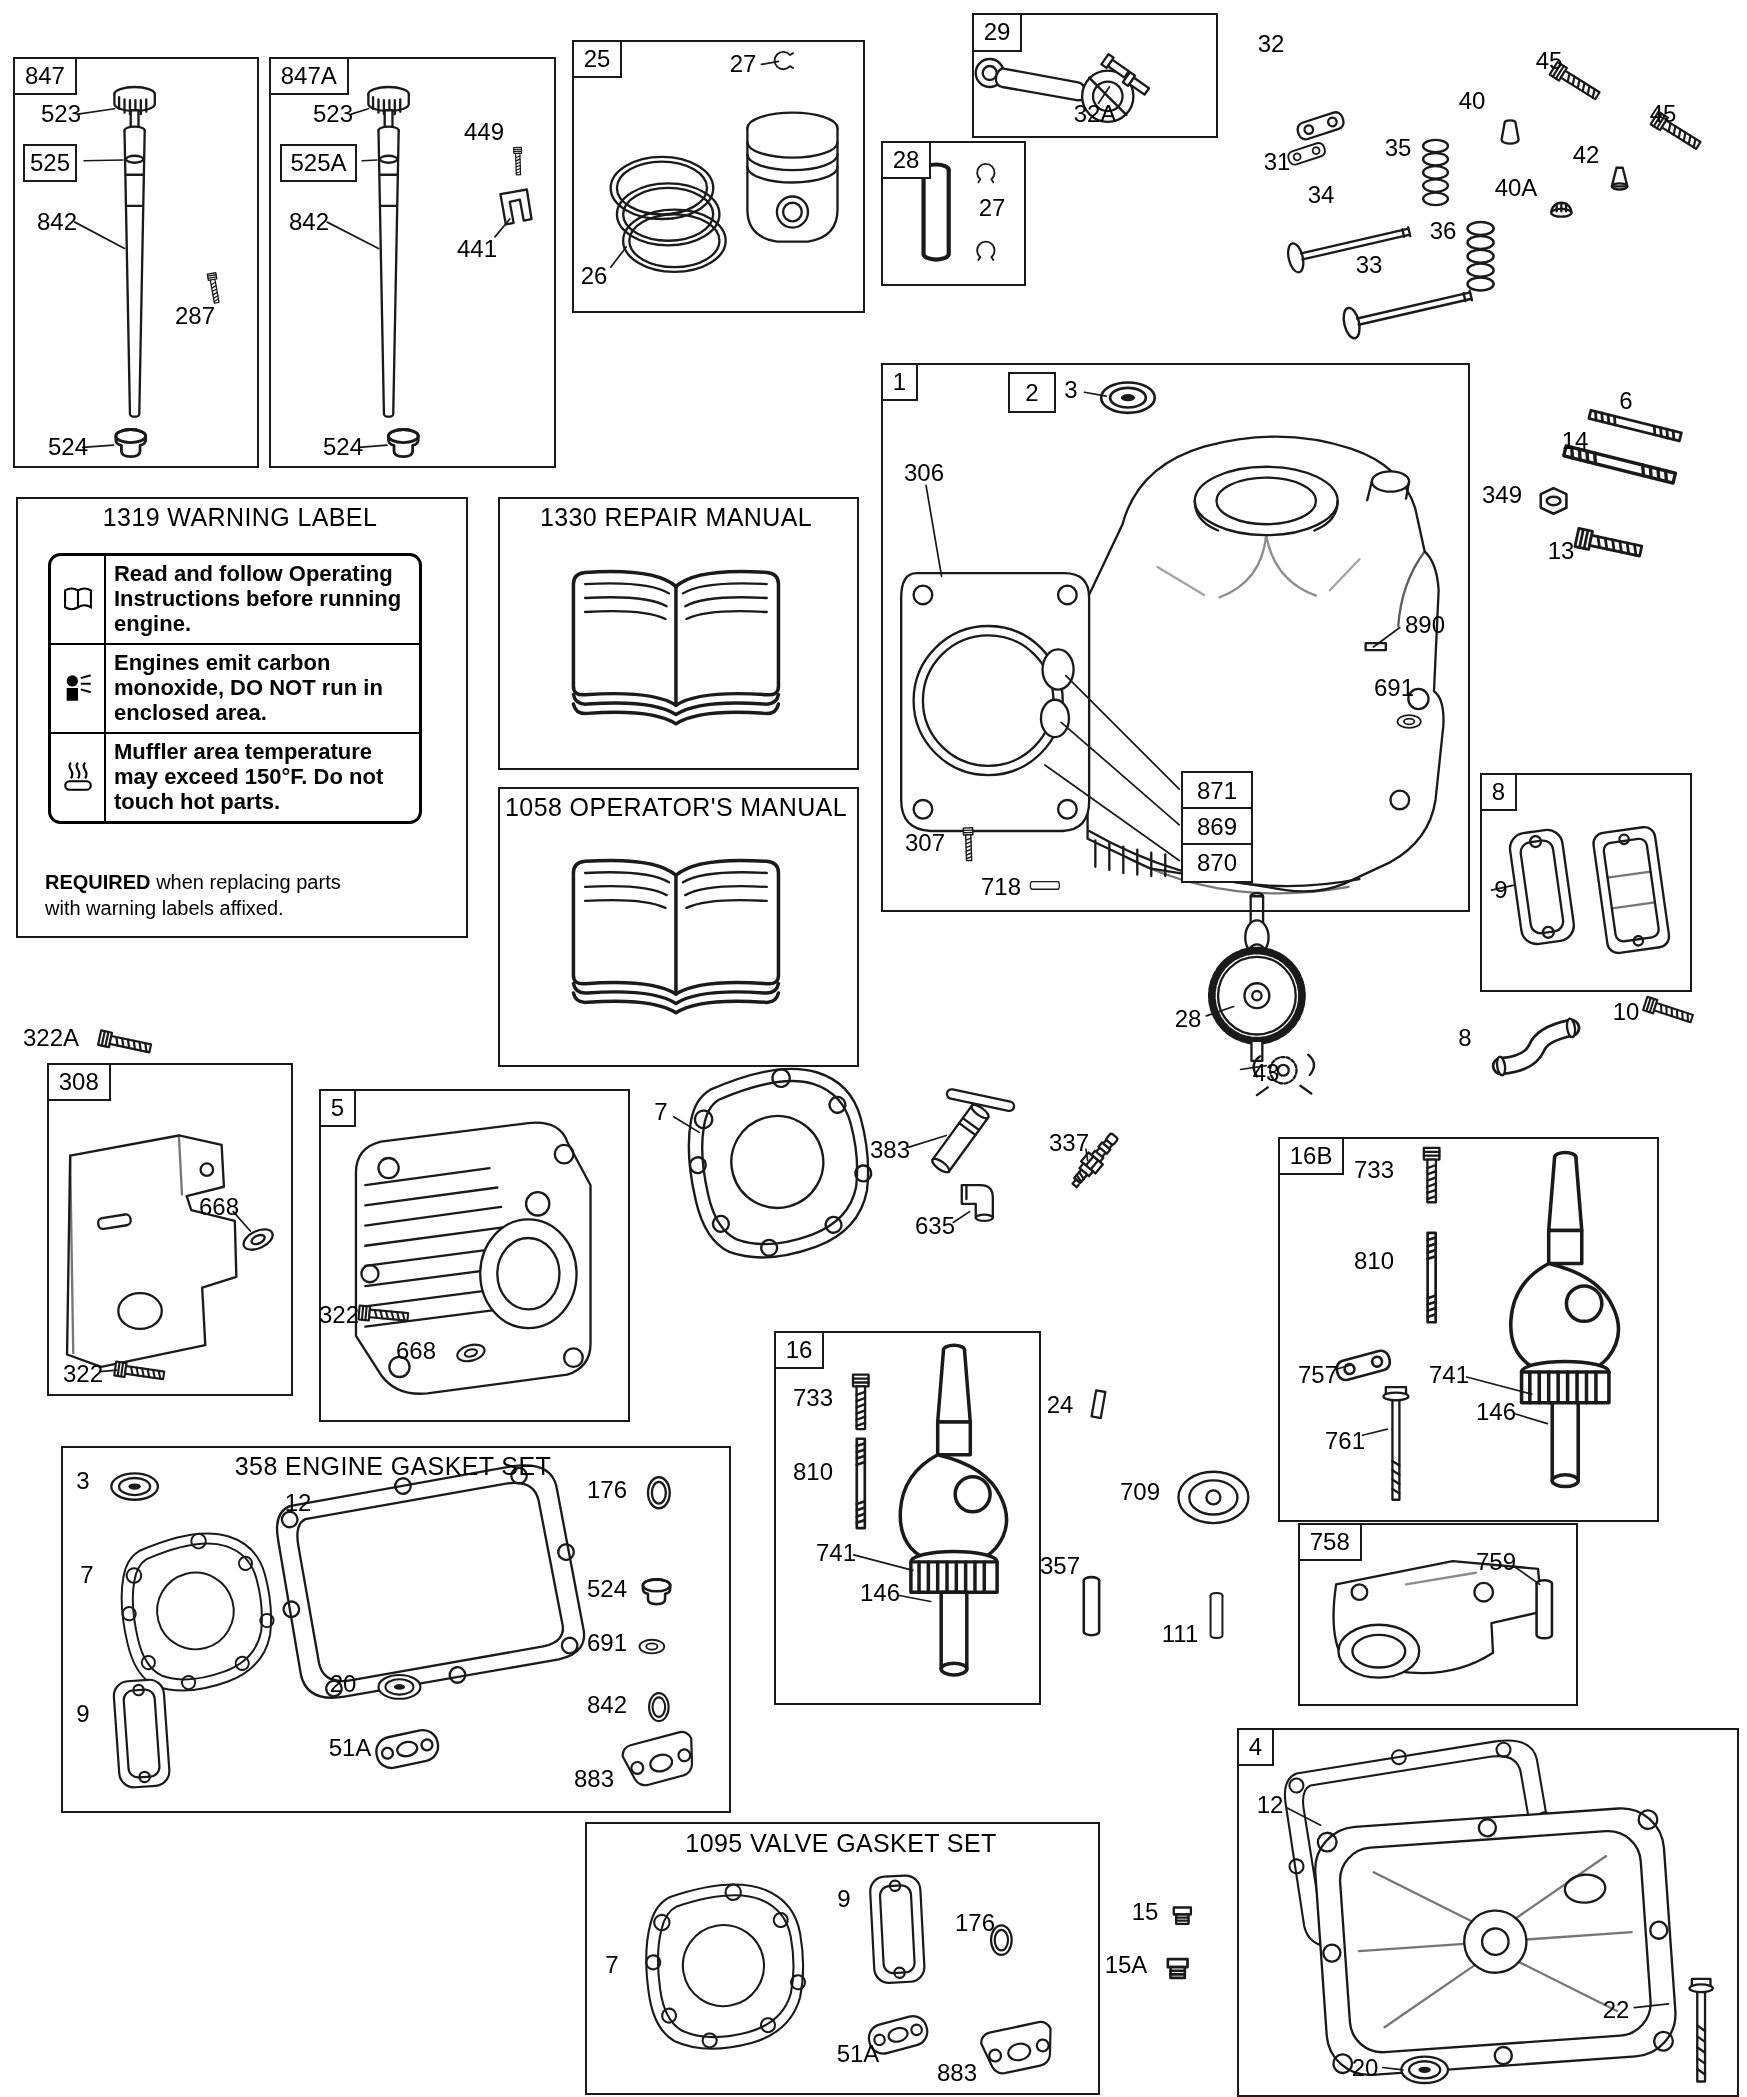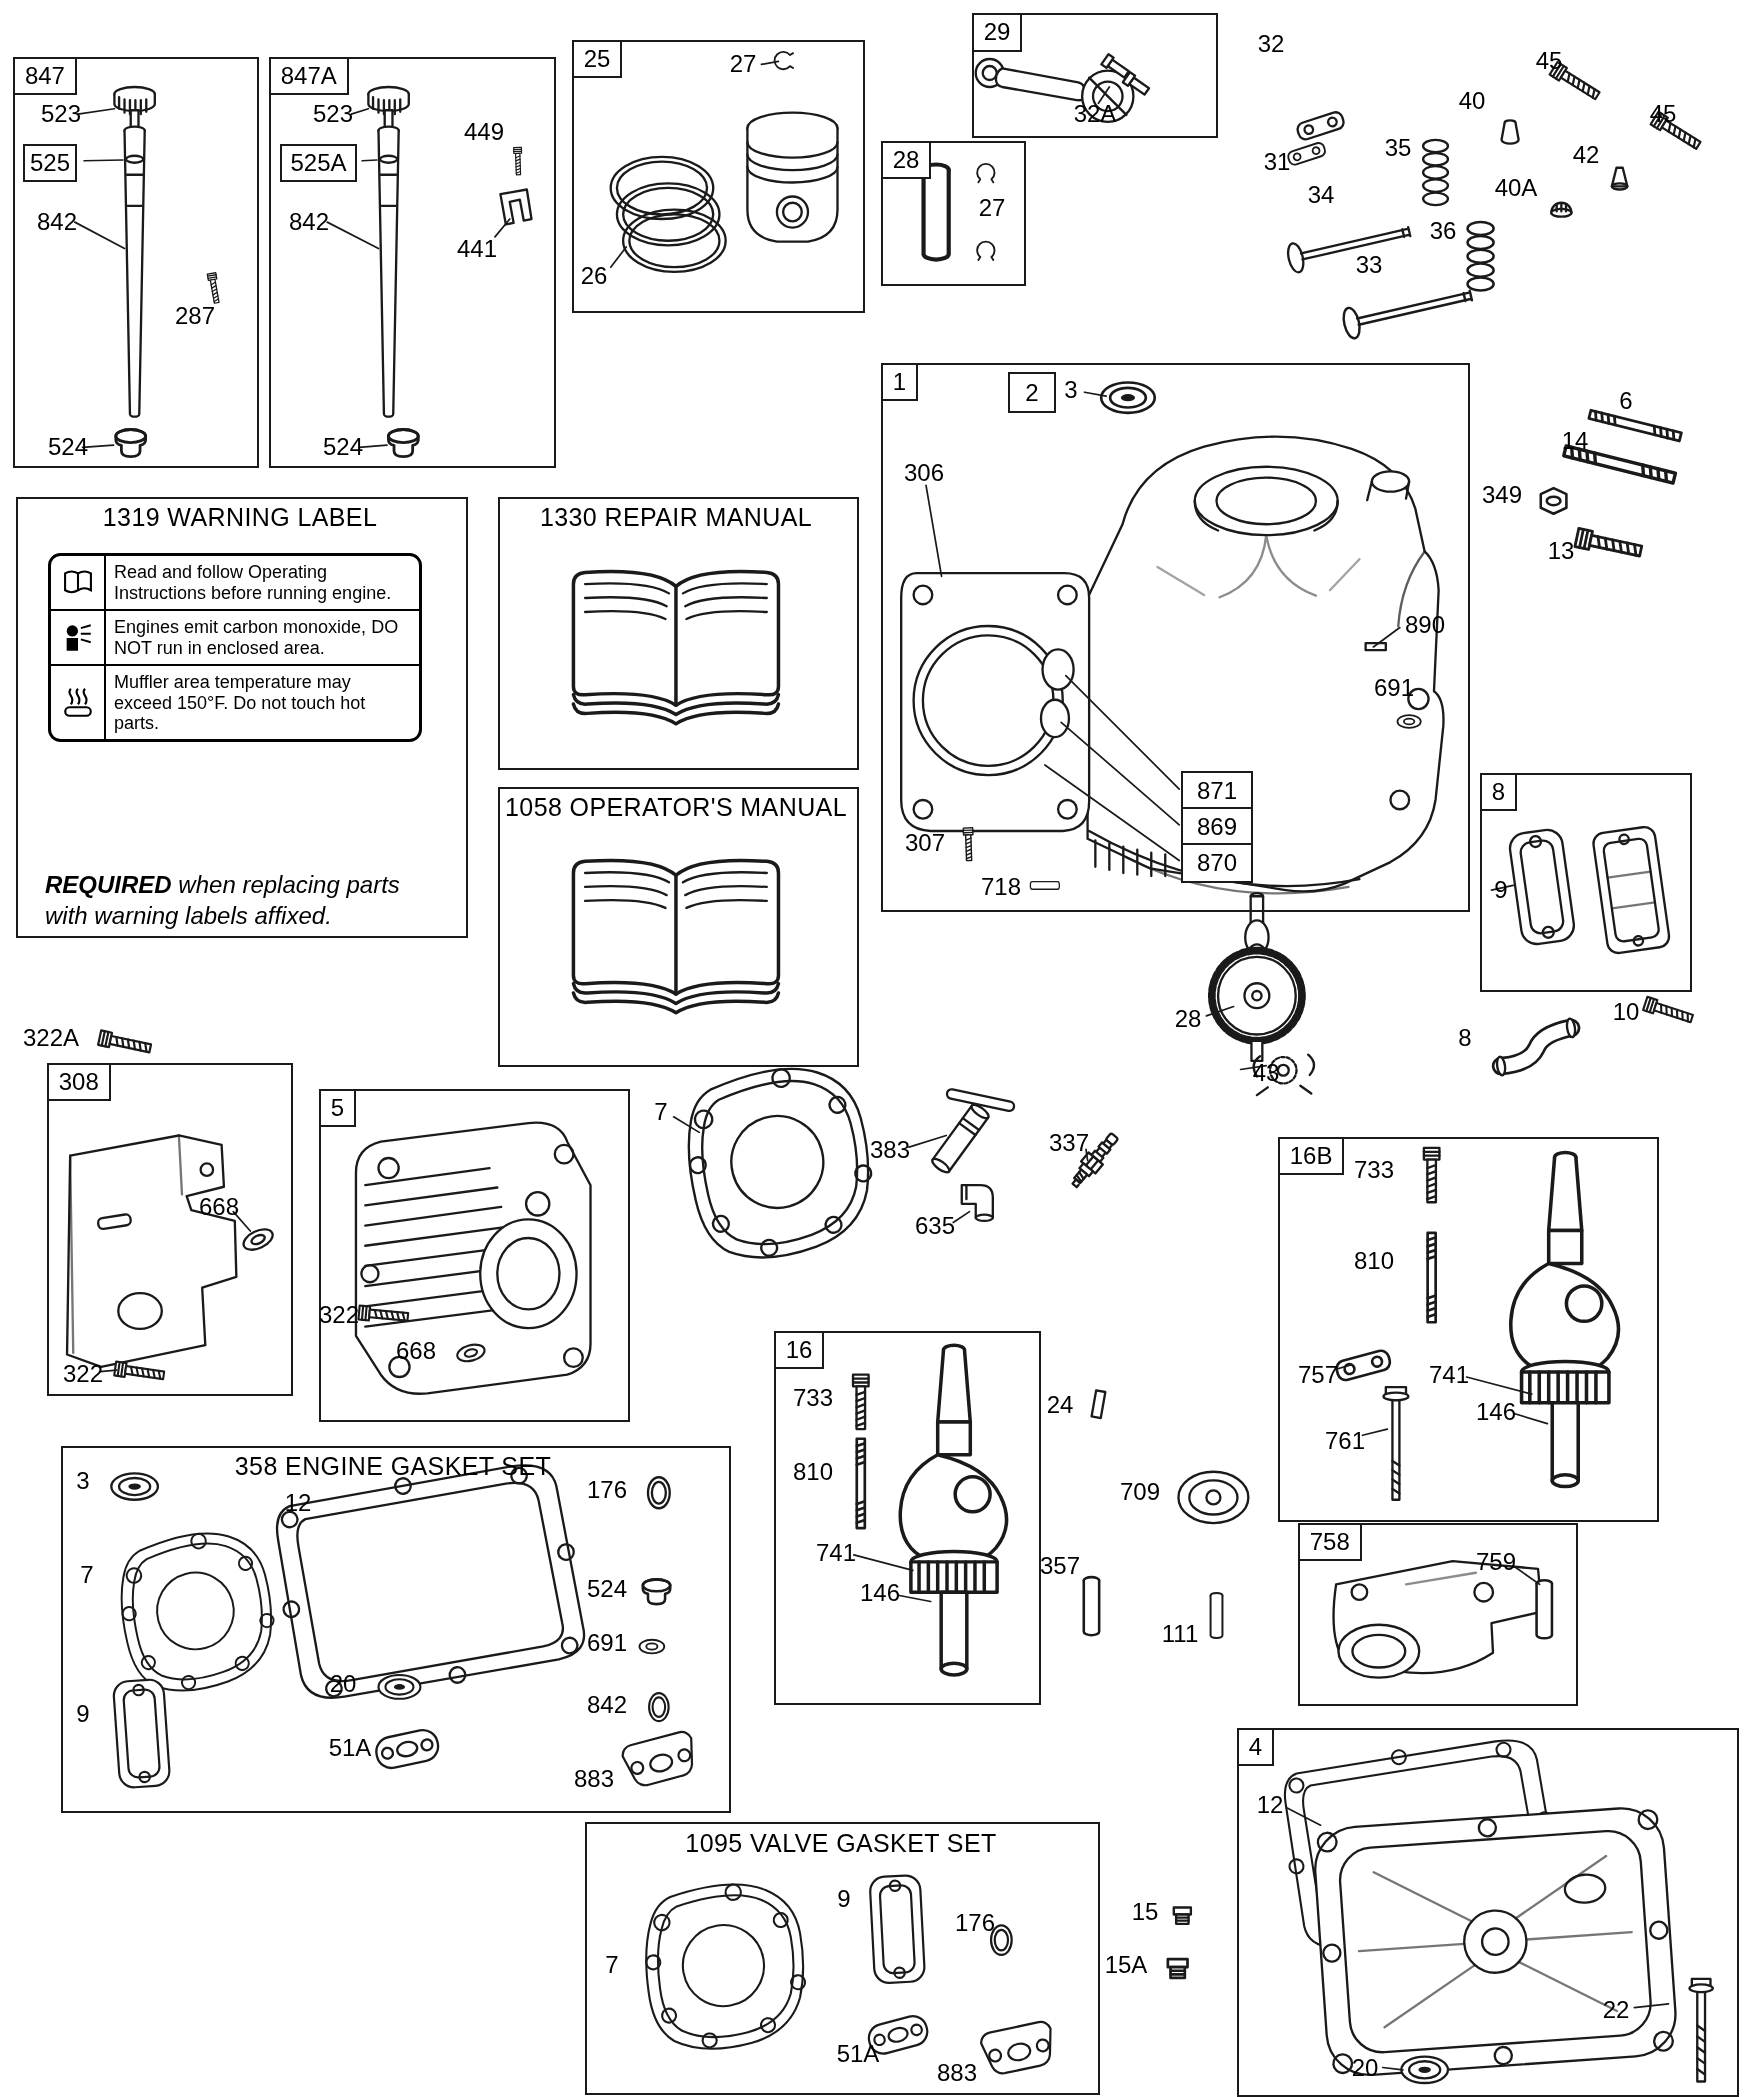--- a/index.html
+++ b/index.html
@@ -18,23 +18,23 @@
   .wlabel{position:absolute;left:48px;top:553px;width:368px;z-index:4;border:3.1px solid #000;
        border-radius:12.4px;overflow:hidden;background:#fff}
   .wl-head{display:flex;align-items:center;gap:12.4px;padding:4.7px 12.4px;
        background:linear-gradient(180deg,#fdfdfd 0%,#cfcfcf 55%,#8f8f8f 100%);
        border-bottom:3.1px solid #000}
   .wl-head .wl-word{font-size:40px;font-weight:bold;letter-spacing:0.8px}
   .wl-row{display:flex;border-bottom:2.3px solid #000;align-items:stretch}
   .wl-row:last-child{border-bottom:none}
   .wl-icon{flex:0 0 47px;display:flex;align-items:center;justify-content:center;
        border-right:2.3px solid #000;padding:3.1px}
-  .wl-text{flex:1;padding:6.2px 7.8px;font-size:18px;font-weight:normal;line-height:1.13}
-  .wl-req{position:absolute;left:45px;top:869px;width:412px;font-size:24px;
-       font-style:italic;line-height:1.3;z-index:4}
+  .wl-text{flex:1;padding:6.2px 7.8px;font-size:22px;font-weight:bold;line-height:1.13}
+  .wl-req{position:absolute;left:45px;top:869px;width:412px;font-size:20px;
+       line-height:1.3;z-index:4}
   .wl-req b{font-weight:bold}
 </style>
 </head>
 <body>
 
 <svg class="art" width="1748" height="2097" viewBox="0 0 2250 2700" stroke="#1a1a1a" stroke-width="3" fill="none" stroke-linecap="round" stroke-linejoin="round">
 <defs>
   <g id="washer">
         <ellipse rx="20" ry="11" fill="#fff"></ellipse>
         <ellipse rx="9" ry="5" fill="#fff"></ellipse>

